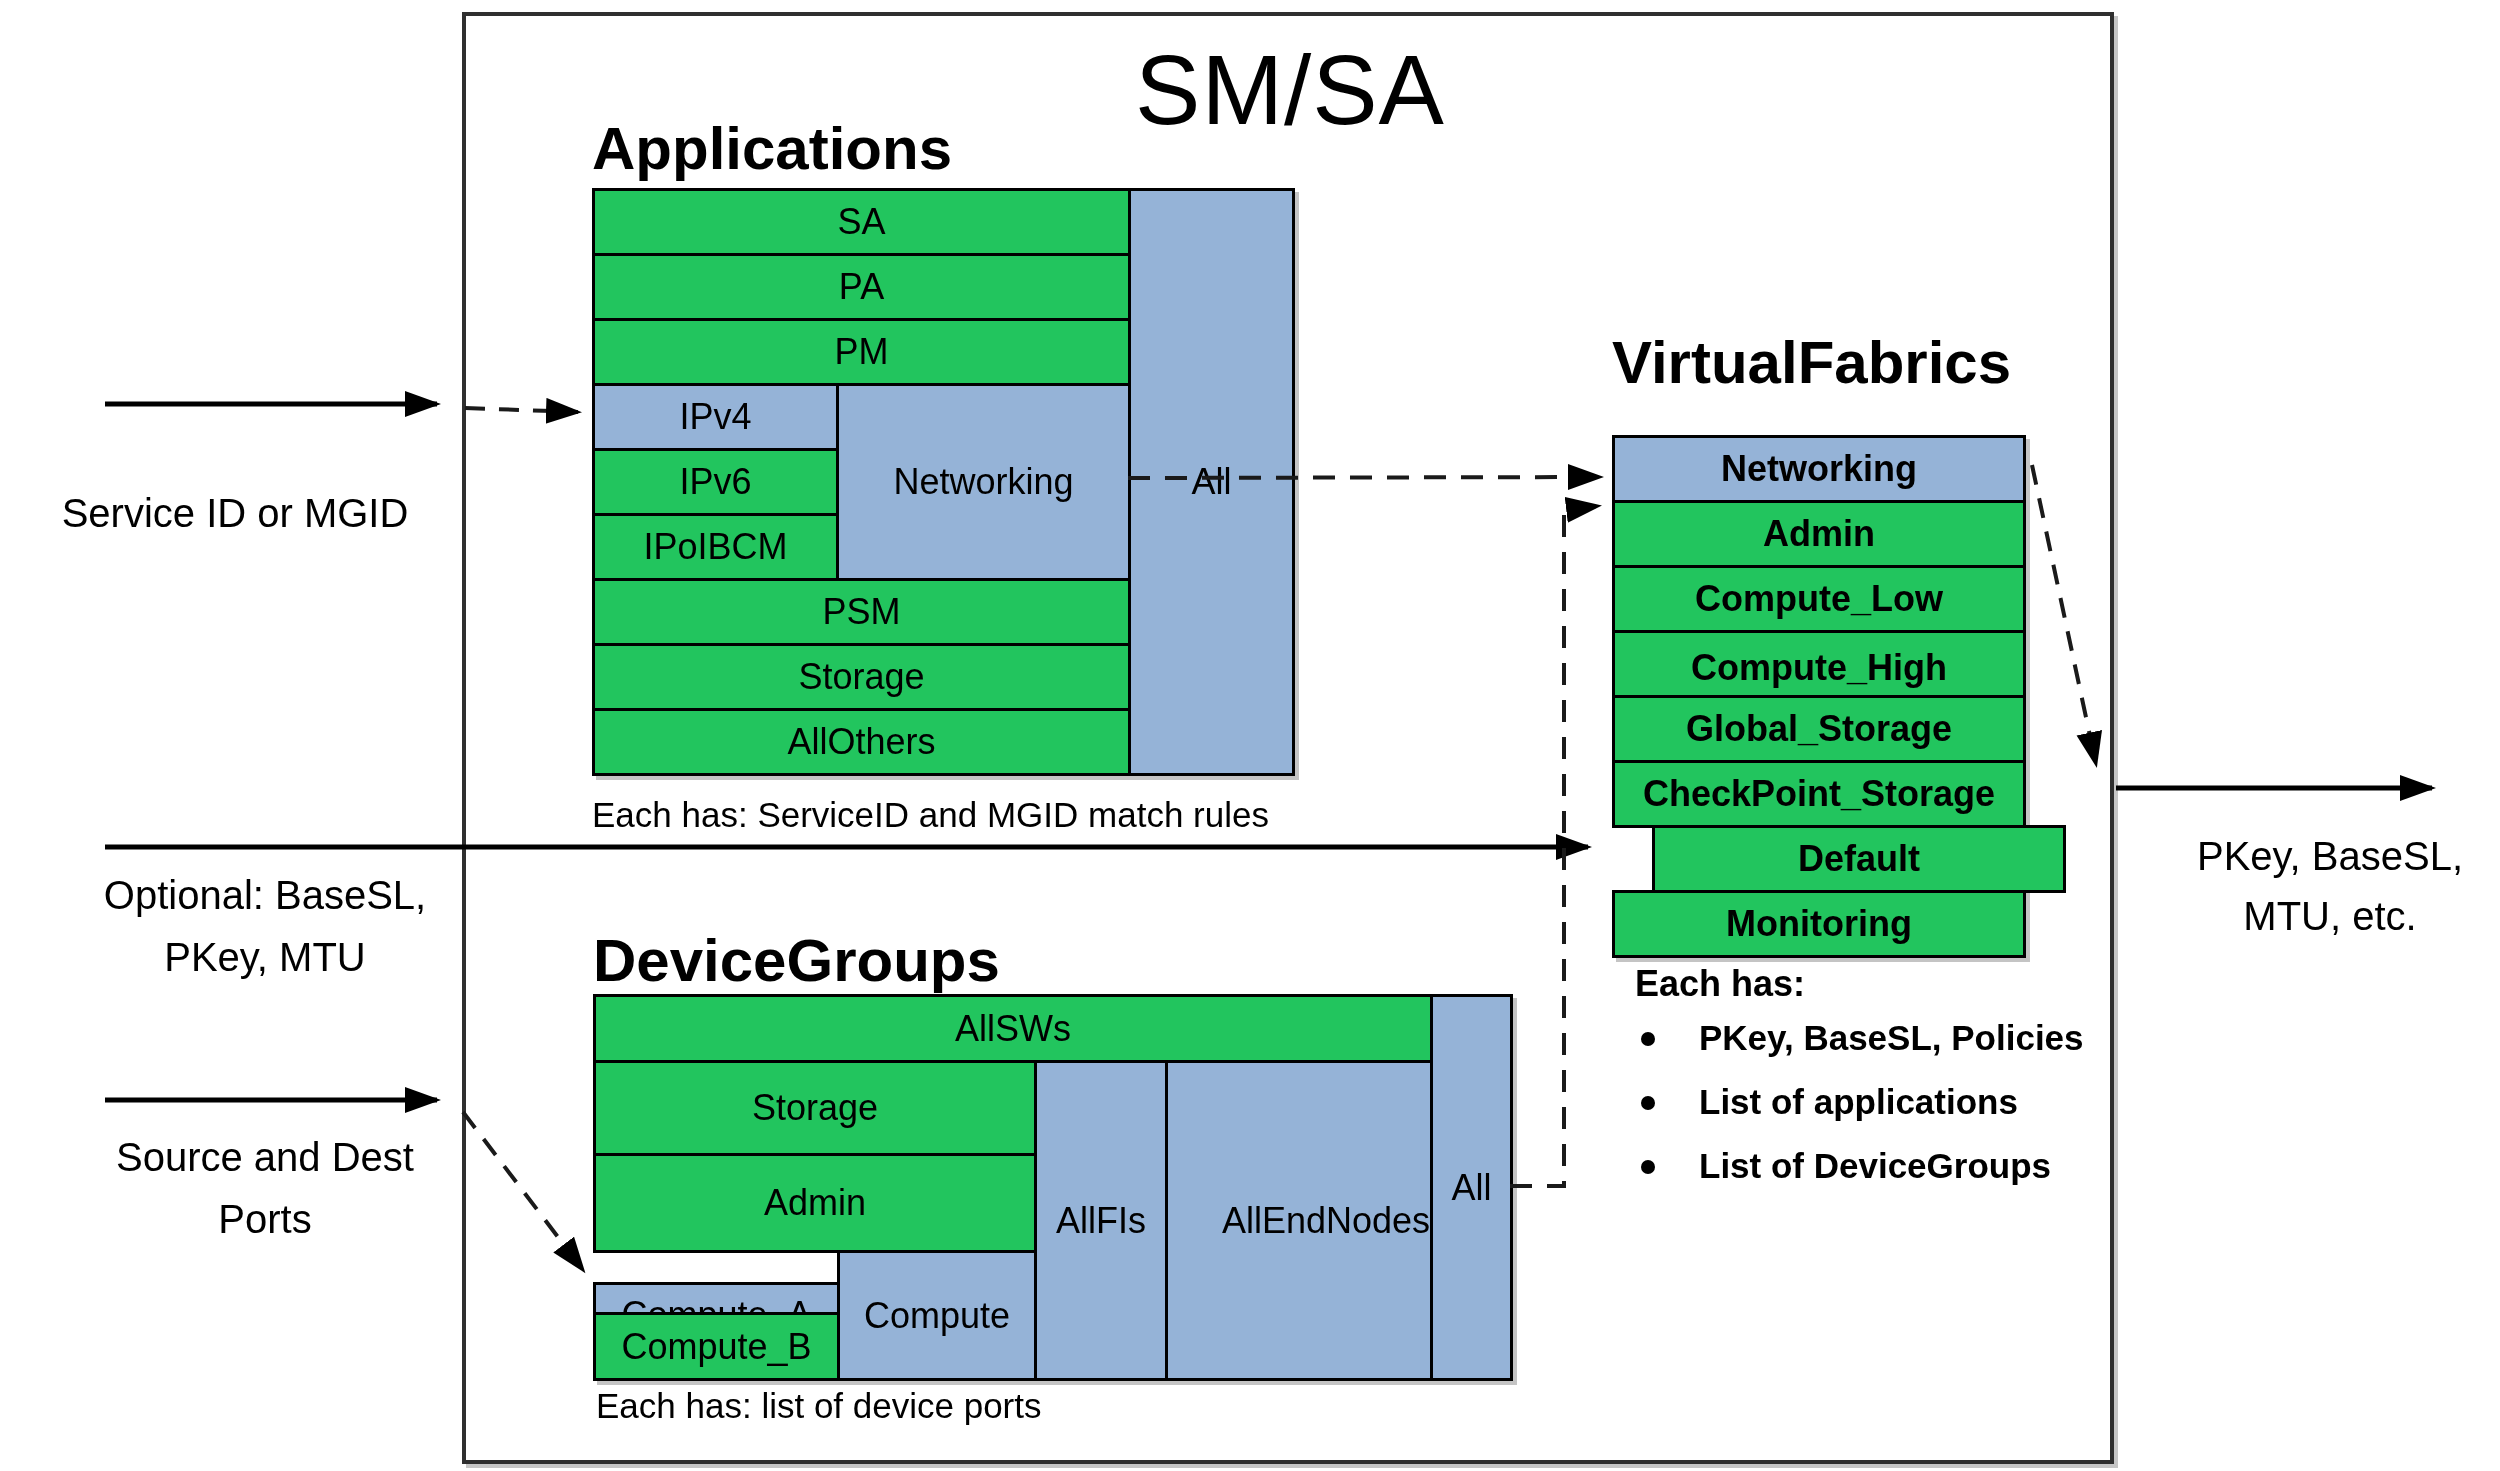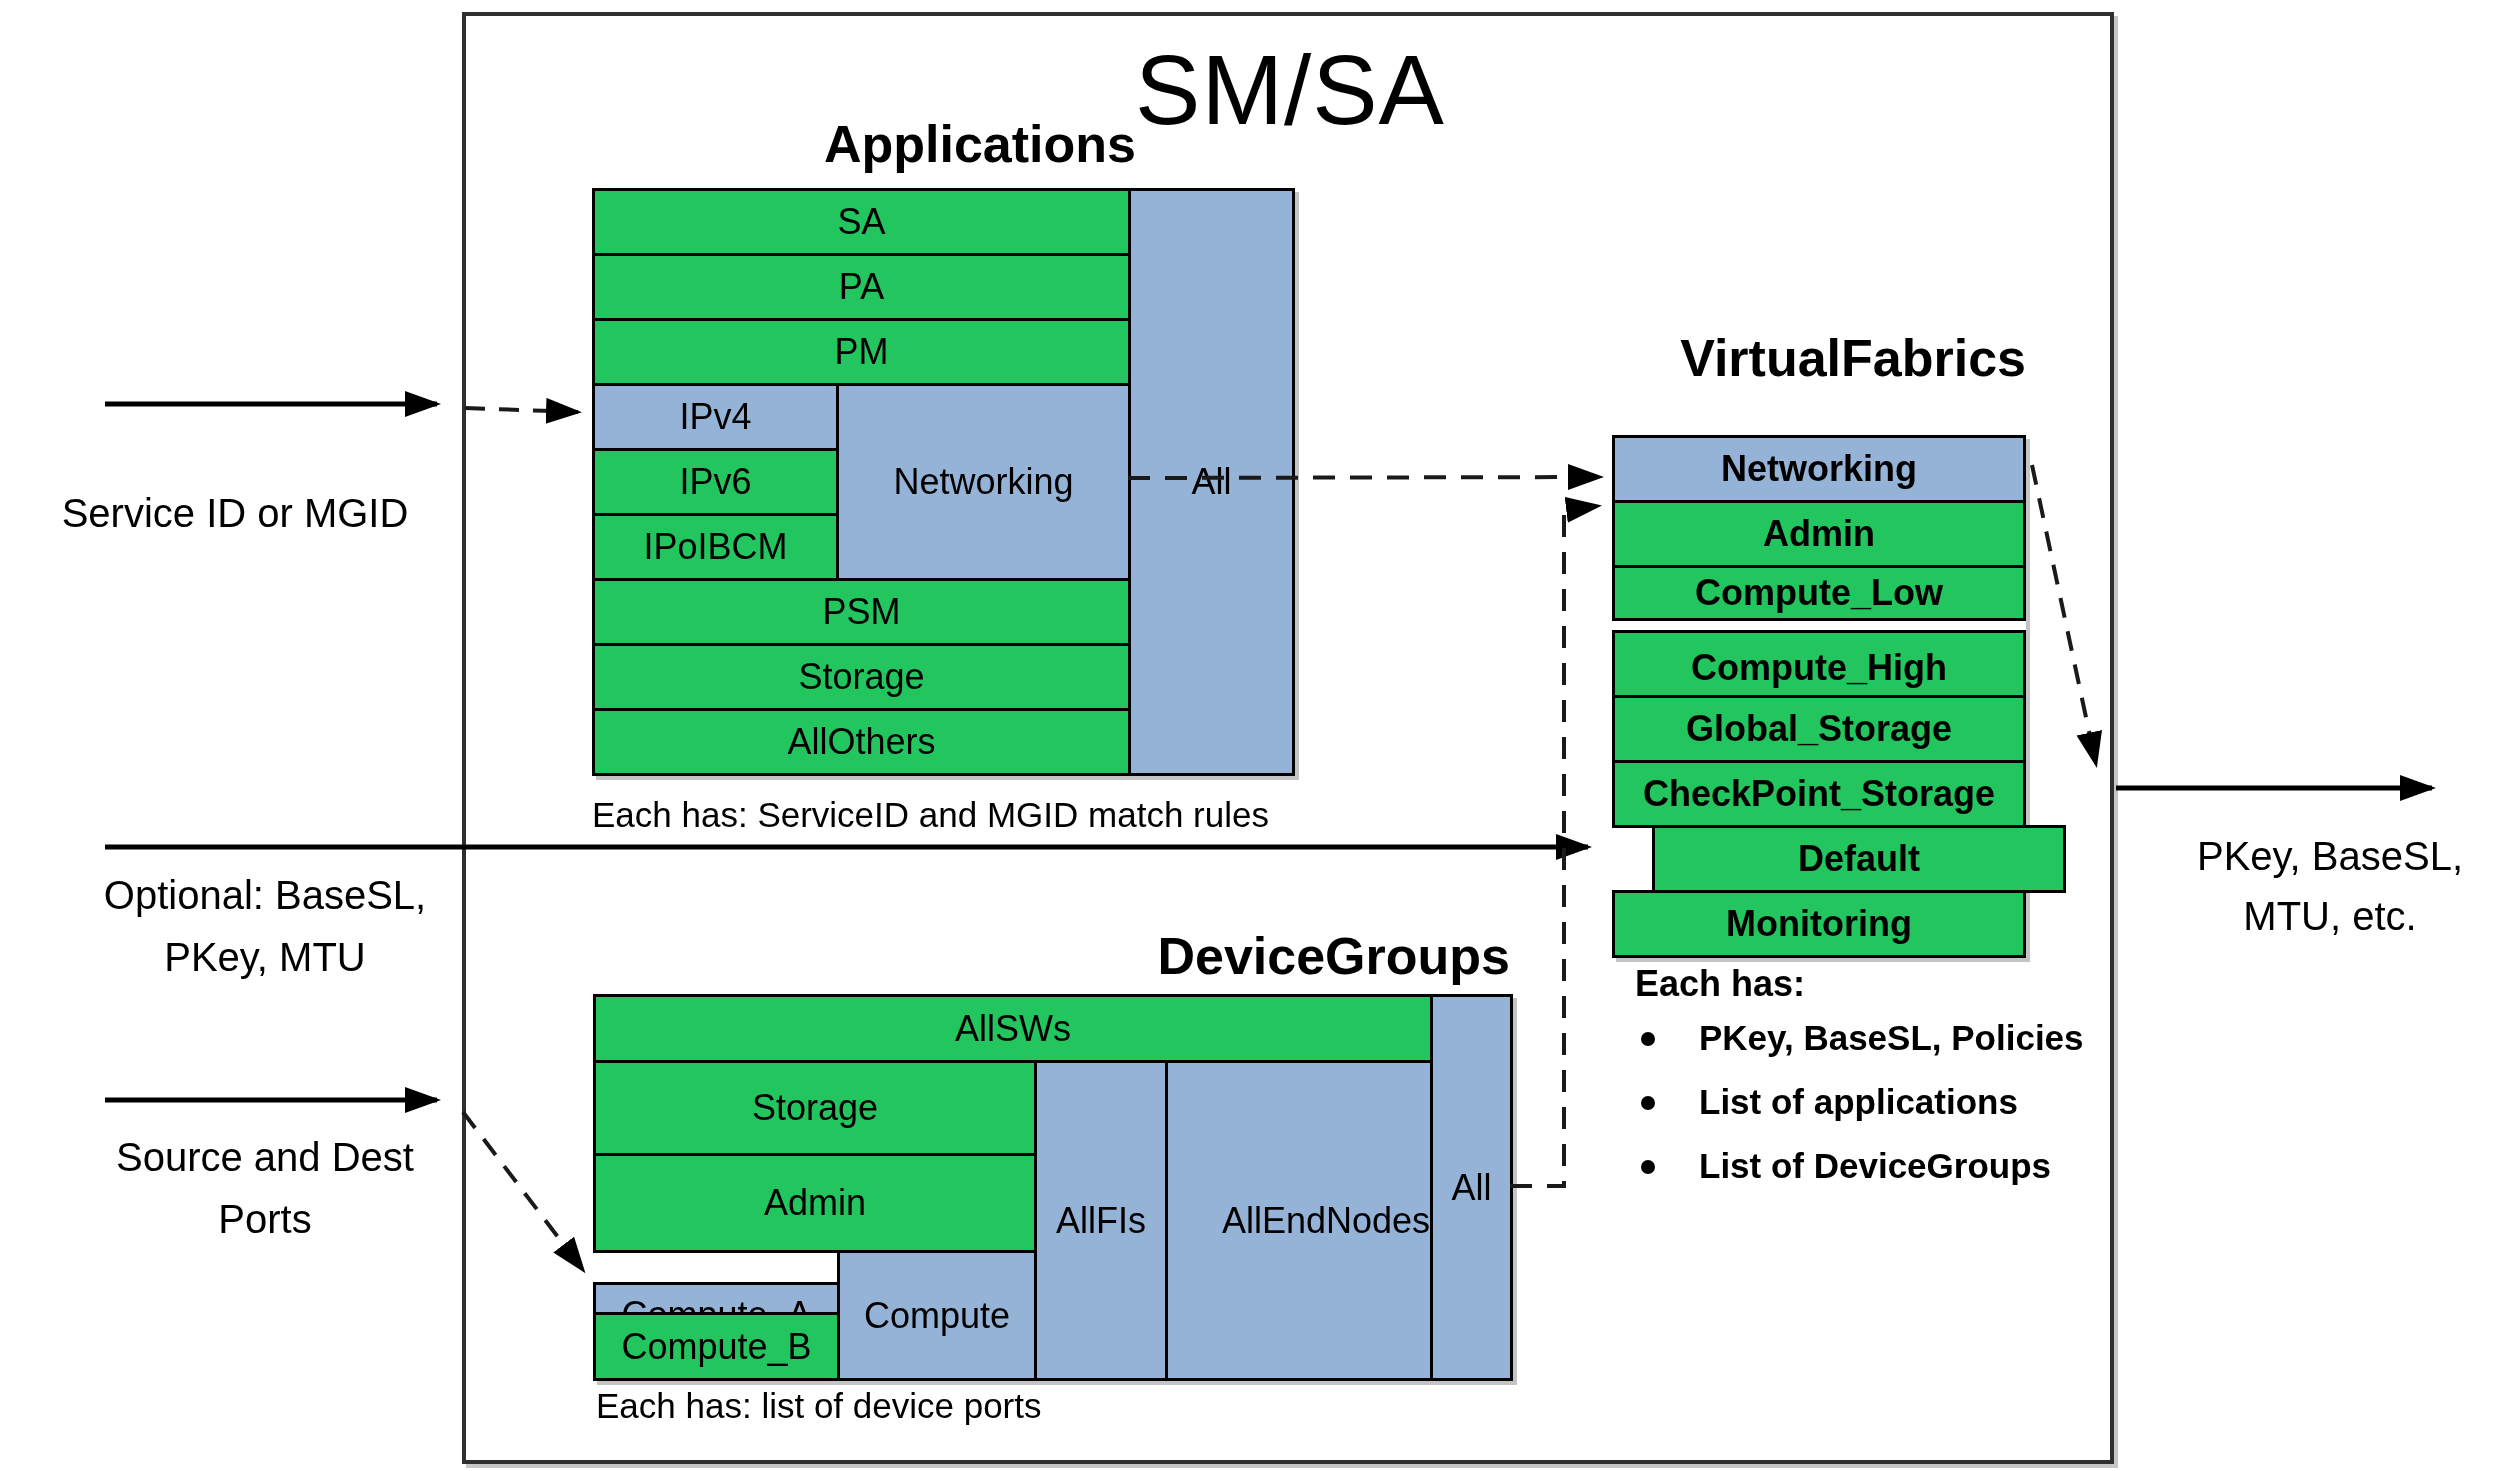--- a/index.html
+++ b/index.html
@@ -14,21 +14,21 @@
   .frame{
     position:absolute;left:462px;top:12px;width:1652px;height:1452px;
     border:4px solid #2f2f2f;box-sizing:border-box;background:transparent;
     box-shadow:4px 4px 0 rgba(128,128,128,0.45);
   }
   .big-title{
     position:absolute;left:1040px;top:34px;width:500px;text-align:center;
     font-size:98px;font-weight:400;letter-spacing:1px;
   }
   .section-heading{
-    position:absolute;text-align:right;font-size:52px;font-weight:700;
+    position:absolute;text-align:left;font-size:60px;font-weight:700;
   }
   .tbl{
     position:absolute;box-shadow:4px 4px 0 rgba(125,125,125,0.45);
   }
   .cell{
     position:absolute;box-sizing:border-box;border:3px solid #000;background:#22c55e;
     display:flex;align-items:center;justify-content:center;
     font-size:36px;line-height:1.1;text-align:center;
   }
   .cell.blue{background:var(--fill-blue);}
@@ -87,21 +87,21 @@
   <div class="cell blue" style="left:572px;top:66px;width:322px;height:321px;">AllEndNodes</div>
   <div class="cell blue" style="left:837px;top:0px;width:83px;height:387px;">All</div>
 </div>
 <div class="caption" style="left:596px;top:1386px;">Each has: list of device ports</div>
 
 <div class="section-heading" style="left:1612px;top:328px;width:414px;">VirtualFabrics</div>
 
 <div class="tbl vf" style="left:1612px;top:435px;width:414px;height:523px;">
   <div class="cell blue" style="left:0px;top:0px;width:414px;height:68px;">Networking</div>
   <div class="cell" style="left:0px;top:65px;width:414px;height:68px;">Admin</div>
-  <div class="cell" style="left:0px;top:130px;width:414px;height:56px;">Compute_Low</div>
+  <div class="cell" style="left:0px;top:130px;width:414px;height:68px;">Compute_Low</div>
   <div class="cell" style="left:0px;top:195px;width:414px;height:76px;">Compute_High</div>
   <div class="cell" style="left:0px;top:260px;width:414px;height:68px;">Global_Storage</div>
   <div class="cell" style="left:0px;top:325px;width:414px;height:68px;">CheckPoint_Storage</div>
   <div class="cell" style="left:0px;top:390px;width:414px;height:68px;margin-left:40px;">Default</div>
   <div class="cell" style="left:0px;top:455px;width:414px;height:68px;">Monitoring</div>
 </div>
 
 <div class="each-has" style="left:1635px;top:963px;">Each has:</div>
 <div class="bullets" style="left:1635px;top:1018px;">
   <div class="bullet-row">

